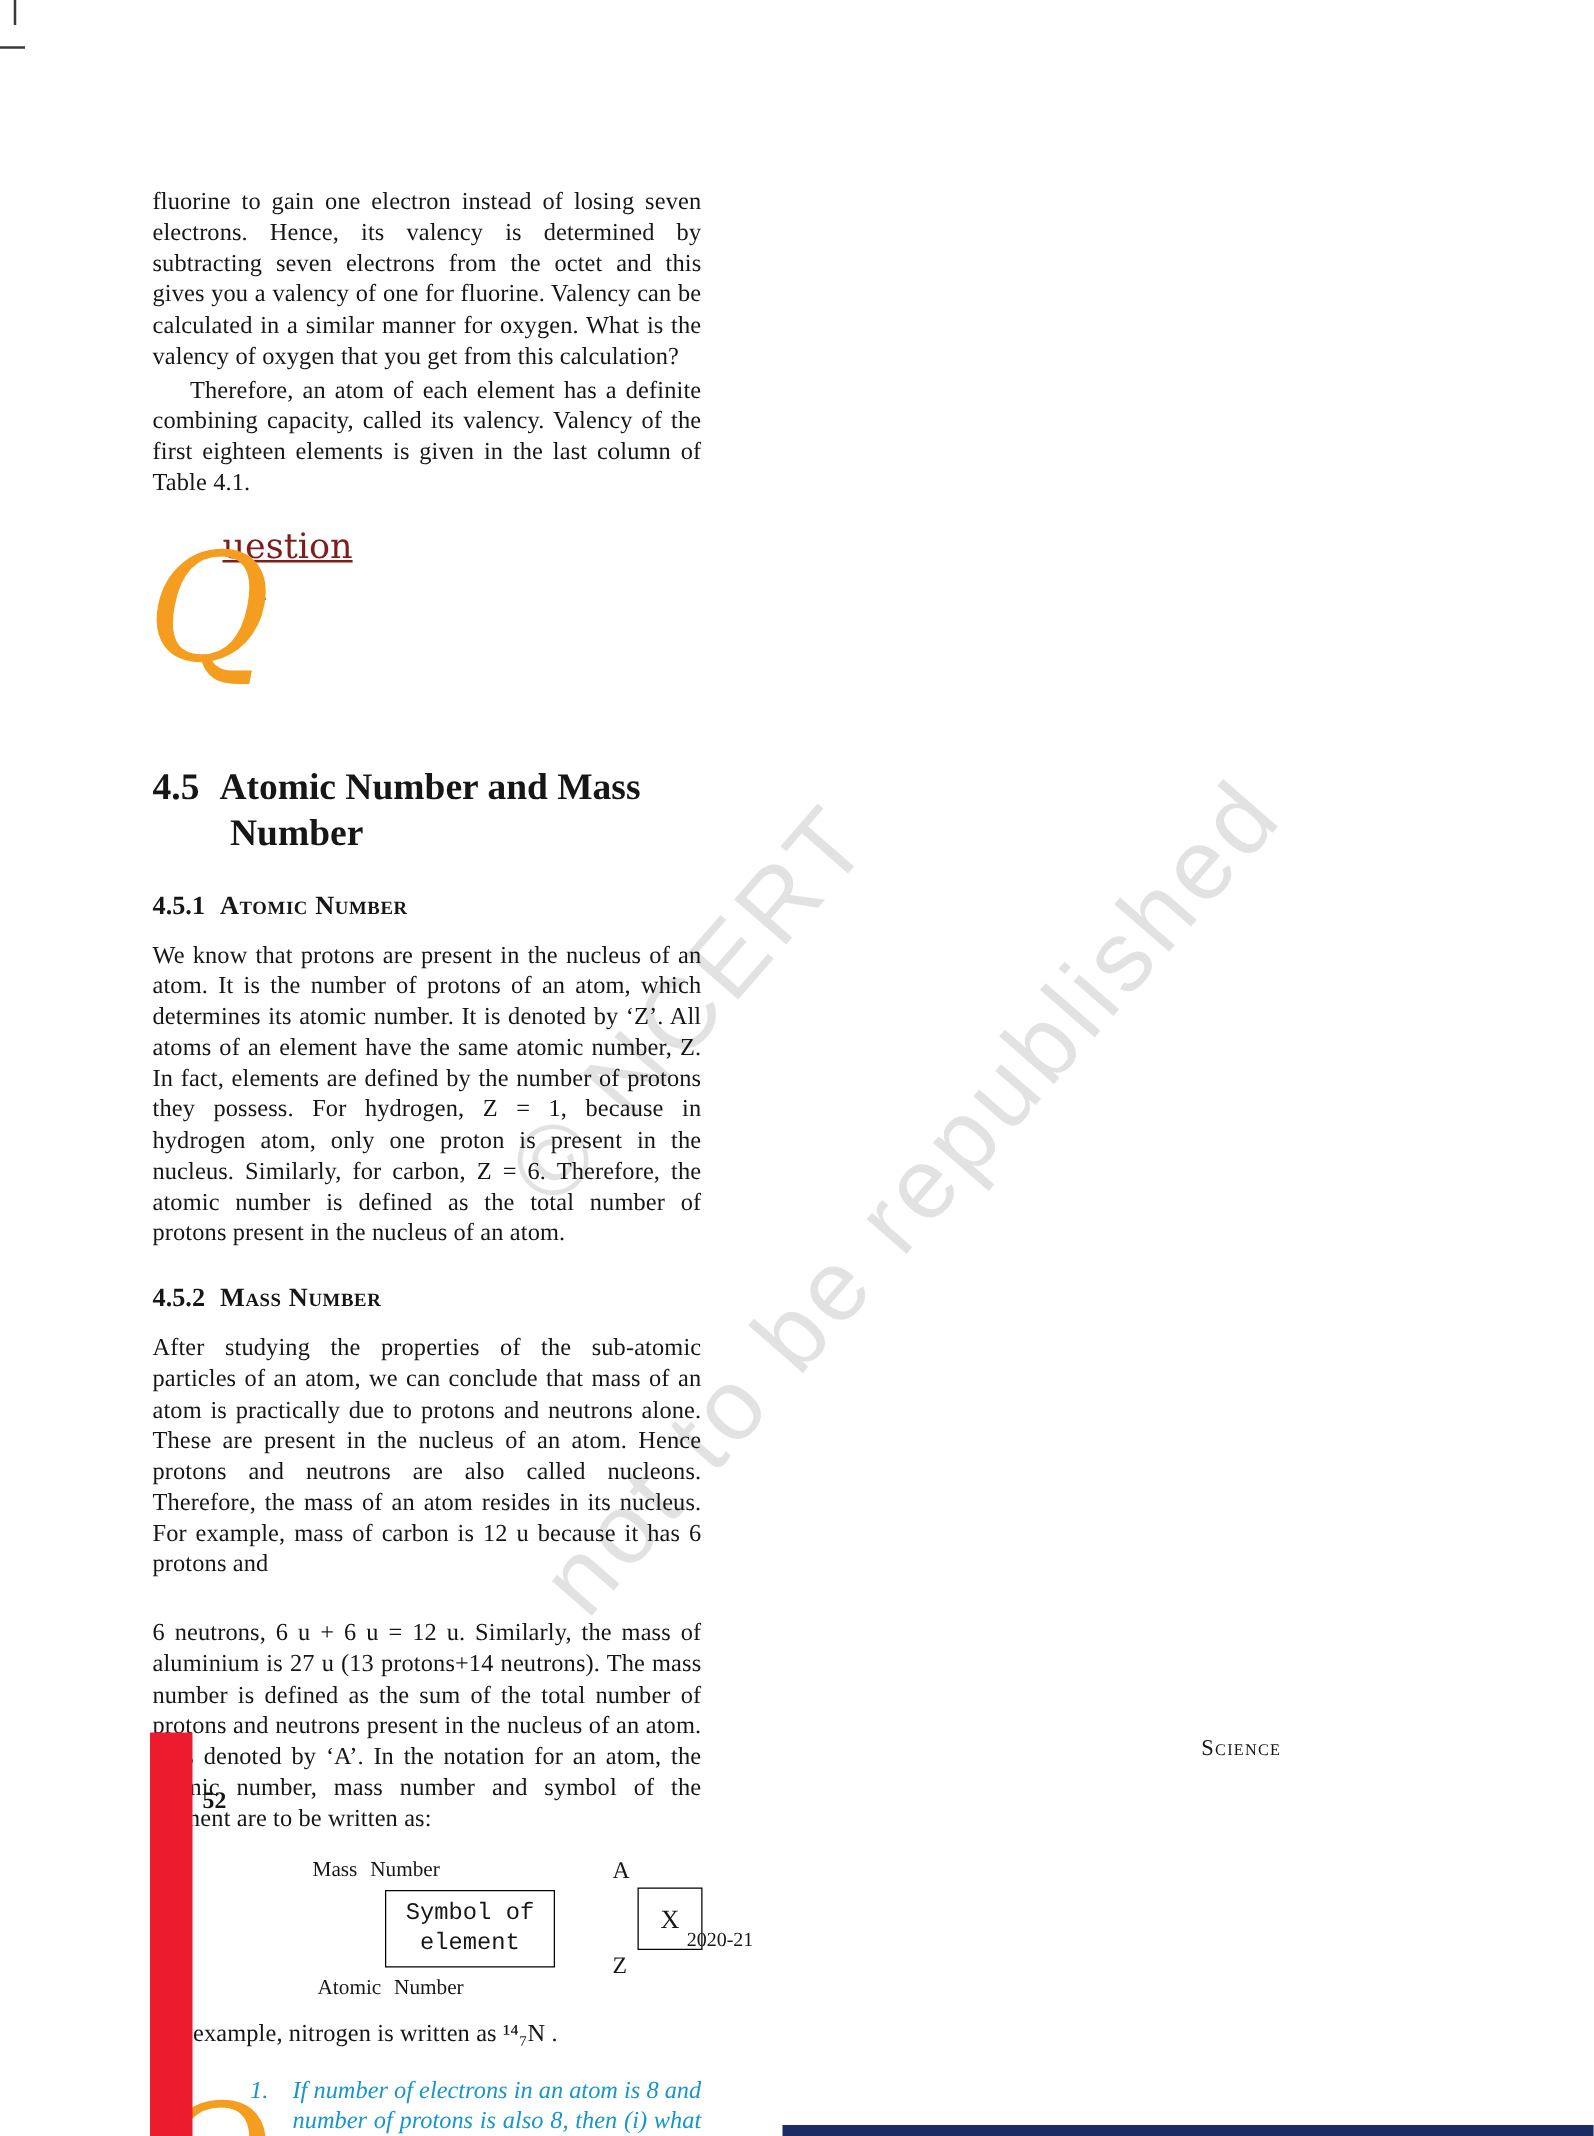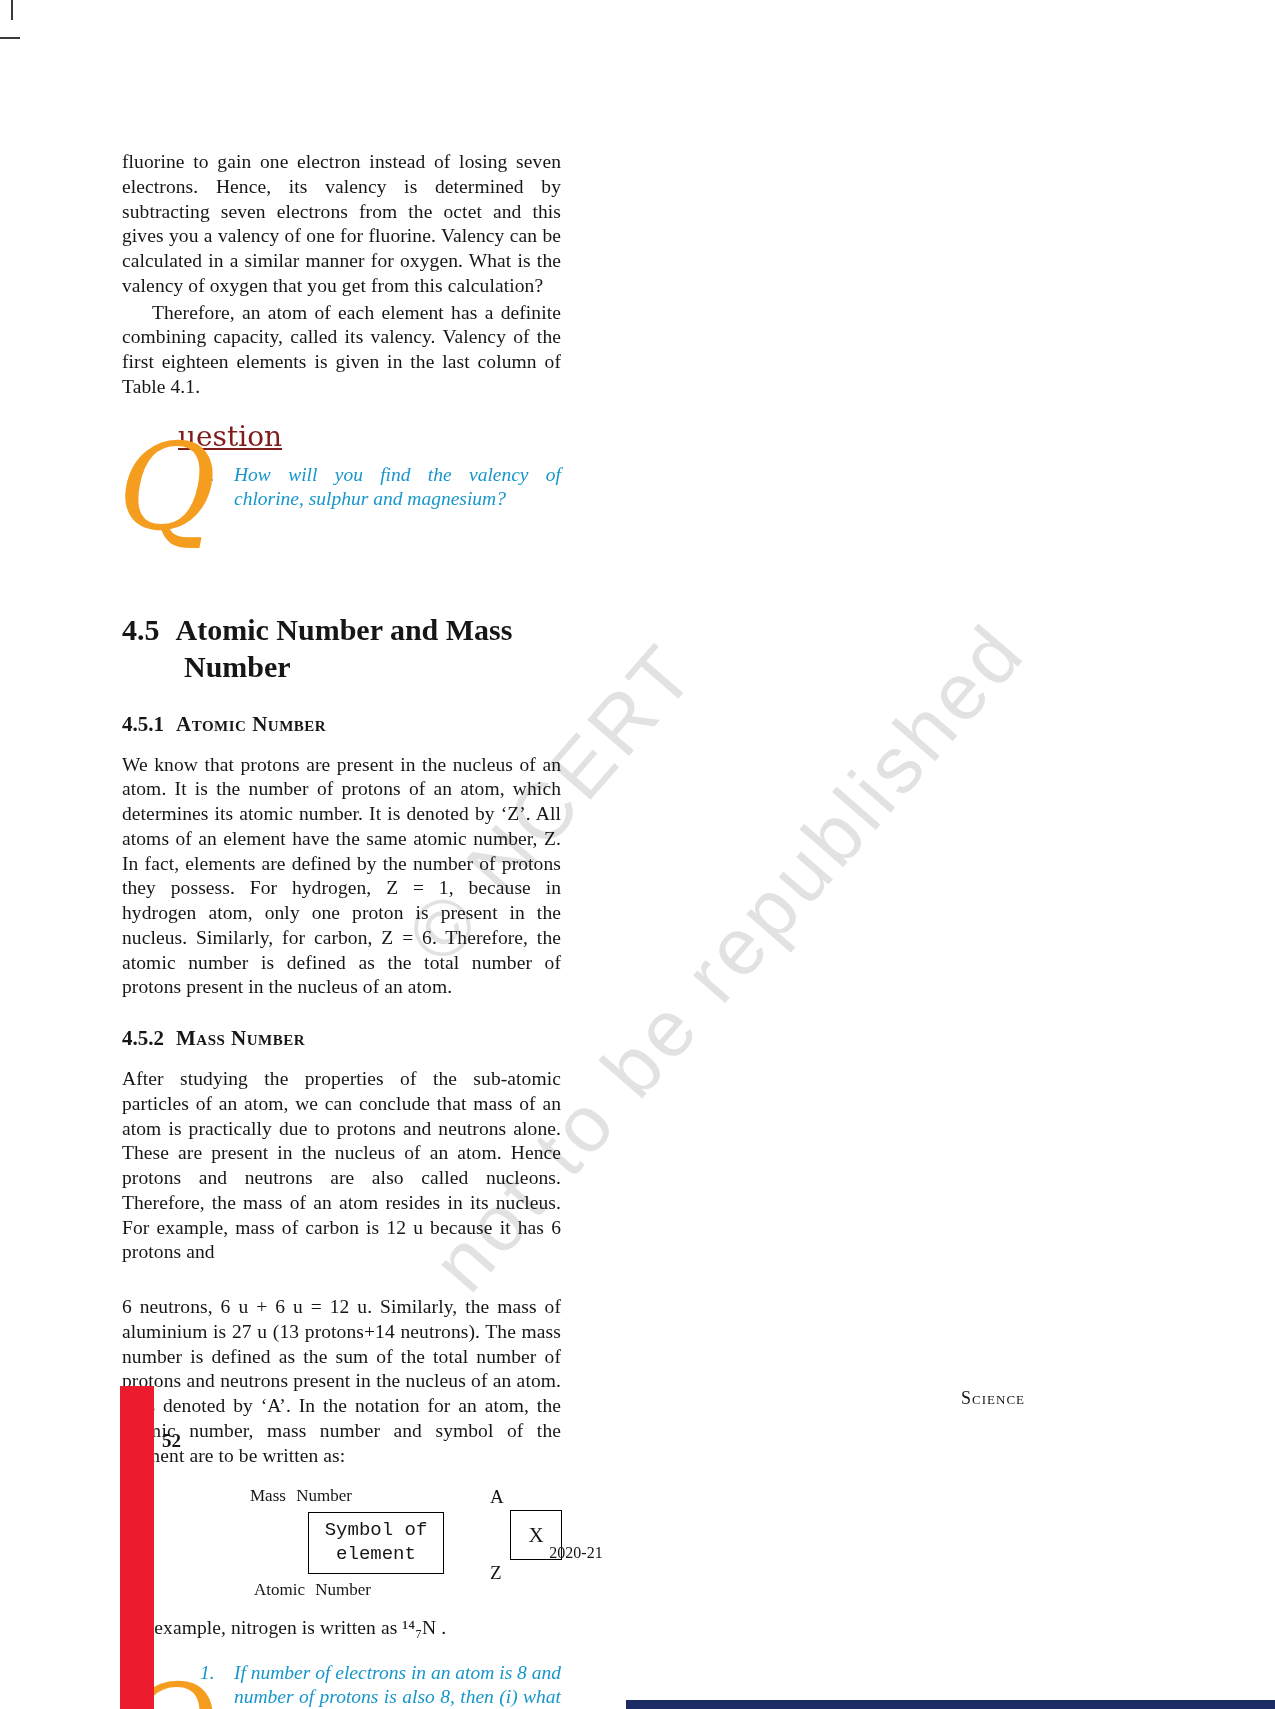--- a/index.html
+++ b/index.html
@@ -105,21 +105,20 @@
   <div class="col">
     <p class="body">fluorine to gain one electron instead of losing seven electrons. Hence, its valency is determined by subtracting seven electrons from the octet and this gives you a valency of one for fluorine. Valency can be calculated in a similar manner for oxygen. What is the valency of oxygen that you get from this calculation?</p>
     <p class="body indent mt">Therefore, an atom of each element has a definite combining capacity, called its valency. Valency of the first eighteen elements is given in the last column of Table 4.1.</p>
 
     <div class="qblock">
       <div class="qglyph">Q</div>
       <div class="qbody">
         <div class="qtitle">uestion</div>
         <div class="qitem">
           <span class="qnum">1.</span>
-          <span class="qtext">How will you find the valency of chlorine, sulphur and magnesium?</span>
         </div>
       </div>
     </div>
 
     <h2 class="h2">
       <span class="hnum">4.5</span><span>Atomic Number and Mass Number</span>
     </h2>
 
     <h3 class="h3">
       <span class="hnum3">4.5.1</span><span class="sc">Atomic Number</span>

